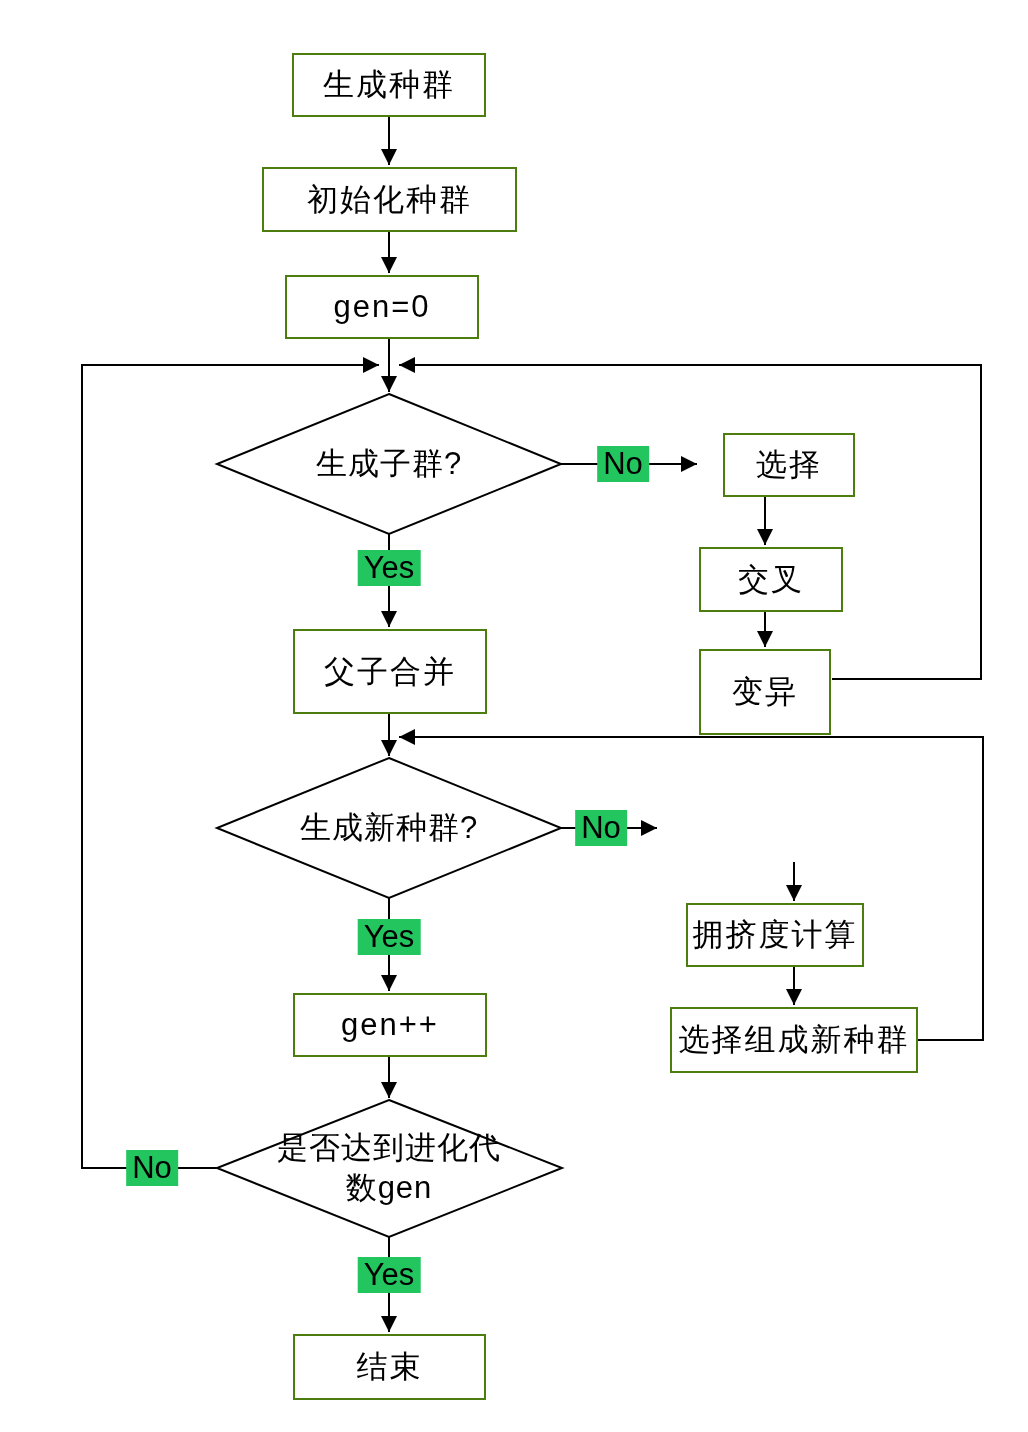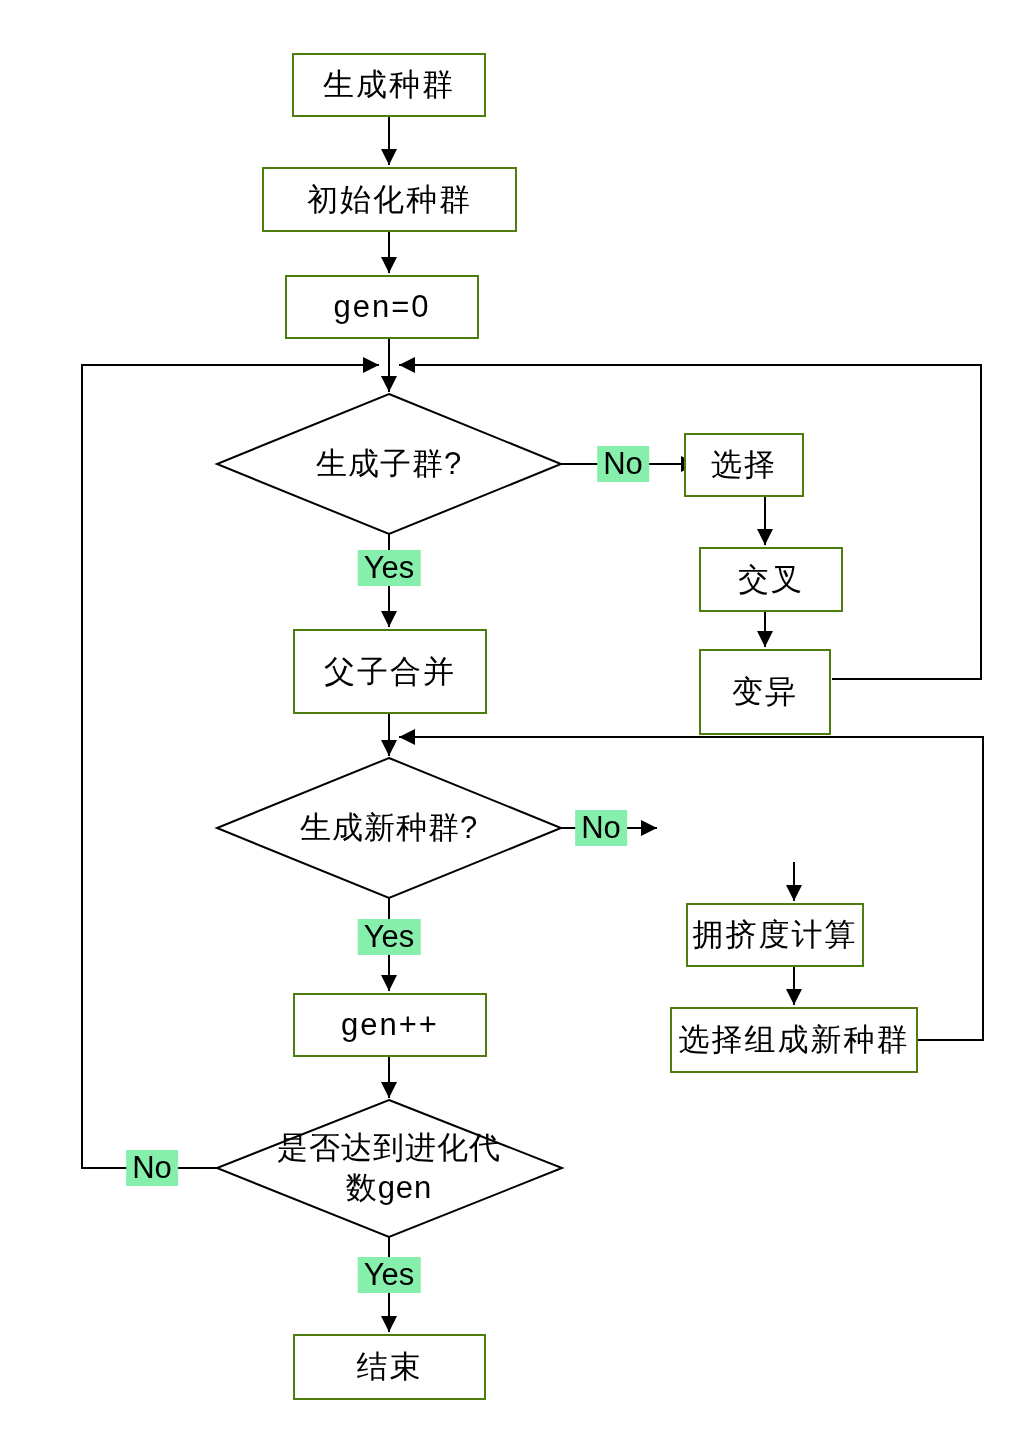--- a/index.html
+++ b/index.html
@@ -28,21 +28,21 @@
     transform:translate(-50%,-50%);
     font-size:31px;
     letter-spacing:1px;
     text-align:center;
     line-height:1.3;
   }
   .elabel{
     position:absolute;
     transform:translate(-50%,-50%);
     font-size:31px;
-    background:#86efac;
+    background:#22c55e;
     padding:0 6px;
     white-space:nowrap;
   }
 </style>
 </head>
 <body>
 
 <div class="canvas">
 
   <svg width="1028" height="1432" viewBox="0 0 1028 1432">
@@ -75,21 +75,21 @@
     <line x1="794" y1="967" x2="794" y2="1005" stroke="#000000" stroke-width="2" marker-end="url(#ah)"></line>
     <polyline points="918,1040 983,1040 983,737 399,737" fill="none" stroke="#000000" stroke-width="2" marker-end="url(#ah)"></polyline>
 
     <polyline points="217,1168 82,1168 82,365 379,365" fill="none" stroke="#000000" stroke-width="2" marker-end="url(#ah)"></polyline>
   </svg>
 
   <div class="pbox" style="left:292px;top:53px;width:194px;height:64px">生成种群</div>
   <div class="pbox" style="left:262px;top:167px;width:255px;height:65px">初始化种群</div>
   <div class="pbox" style="left:285px;top:275px;width:194px;height:64px">gen=0</div>
   <div class="pbox" style="left:293px;top:629px;width:194px;height:85px">父子合并</div>
-  <div class="pbox" style="left:684px;top:433px;width:120px;height:64px">选择</div>
+  <div class="pbox" style="left:723px;top:433px;width:132px;height:64px">选择</div>
   <div class="pbox" style="left:699px;top:547px;width:144px;height:65px">交叉</div>
   <div class="pbox" style="left:699px;top:649px;width:132px;height:86px">变异</div>
   <div class="pbox" style="left:686px;top:903px;width:178px;height:64px">拥挤度计算</div>
   <div class="pbox" style="left:670px;top:1007px;width:248px;height:66px">选择组成新种群</div>
   <div class="pbox" style="left:293px;top:993px;width:194px;height:64px">gen++</div>
   <div class="pbox" style="left:293px;top:1334px;width:193px;height:66px">结束</div>
 
   <div class="dlabel" style="left:389px;top:464px">生成子群?</div>
   <div class="dlabel" style="left:389px;top:828px">生成新种群?</div>
   <div class="dlabel" style="left:389px;top:1168px;width:242px">是否达到进化代数gen</div>

